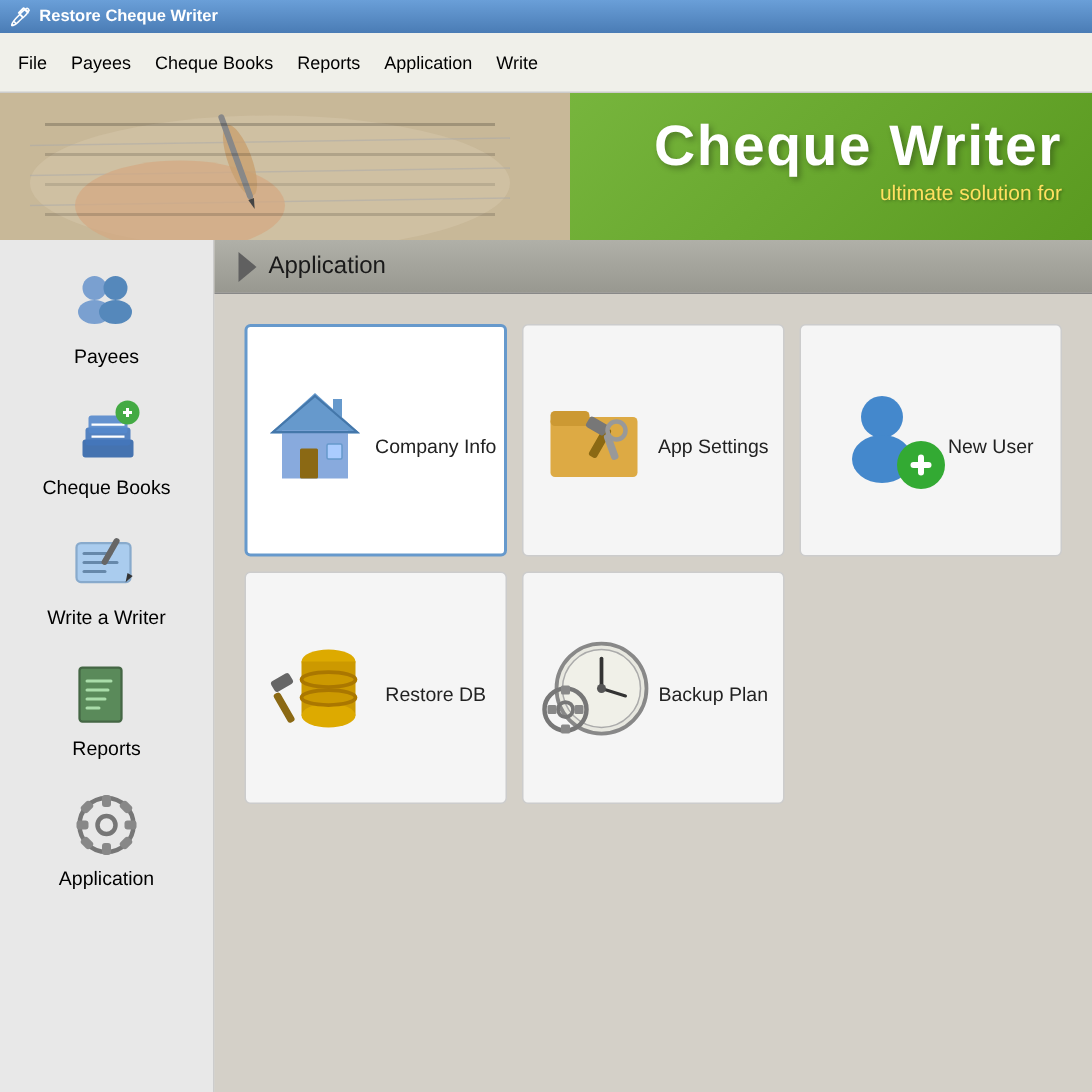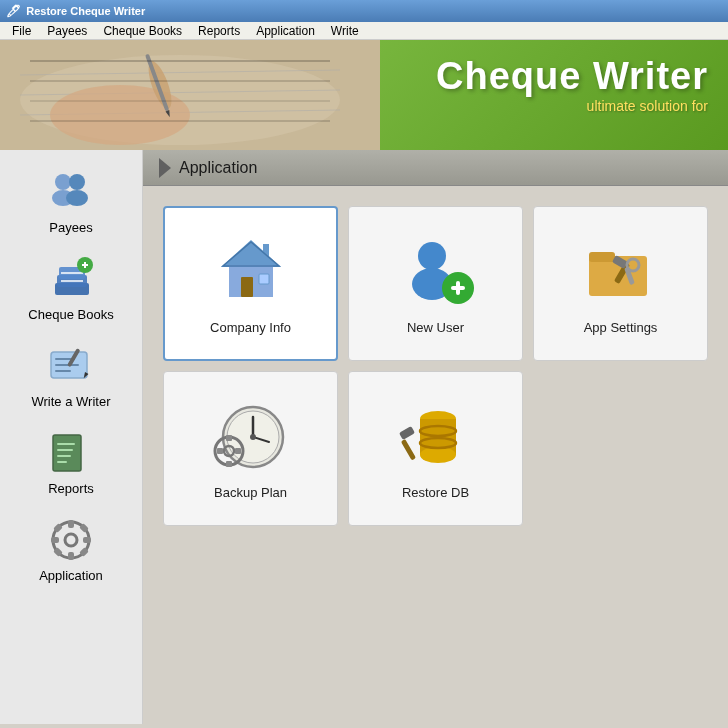--- a/index.html
+++ b/index.html
@@ -14,36 +14,36 @@
       padding: 0 6px;
       color: white;
       font-size: 11px;
       font-weight: bold;
     }
     #titlebar-icon { margin-right: 5px; font-size: 12px; }
 
     
     #menubar {
       background: #f0f0ea;
-      height: 18px;
+      height: 40px;
       display: flex;
       align-items: center;
       padding: 0 4px;
       border-bottom: 1px solid #ccc;
     }
     .menu-item {
       padding: 2px 8px;
       font-size: 12px;
       cursor: pointer;
       color: #000;
     }
 
     
     #header {
-      height: 110px;
+      height: 98px;
       background: linear-gradient(135deg, #b8d4a0 0%, #7ab840 40%, #5a9a20 100%);
       position: relative;
       overflow: hidden;
     }
     #header-photo {
       position: absolute;
       left: 0; top: 0;
       width: 380px; height: 110px;
       background: linear-gradient(to right, #d4c4a8, #c8b898, #e8d8c0);
       overflow: hidden;
@@ -144,21 +144,21 @@
       display: grid;
       grid-template-columns: repeat(3, 175px);
       grid-template-rows: repeat(2, 155px);
       gap: 10px;
     }
     .grid-item {
       background: #f5f5f5;
       border: 1px solid #ccc;
       border-radius: 4px;
       display: flex;
-      flex-direction: column;
+      flex-direction: row;
       align-items: center;
       justify-content: center;
       cursor: pointer;
       transition: background 0.15s;
     }
     .grid-item.selected { background: #fff; border: 2px solid #6699cc; }
     .grid-item-label {
       font-size: 13px;
       color: #222;
       margin-top: 8px;
@@ -323,46 +323,64 @@
             <polygon points="40,10 68,34 12,34" fill="none" stroke="#4477aa" stroke-width="1.5"></polygon>
           </svg>
         </div>
         <span class="grid-item-label">Company Info</span>
       </div>
 
       <div class="grid-item">
         <div class="grid-icon">
           <svg width="80" height="80" viewBox="0 0 80 80">
 
+            <rect x="8" y="24" width="58" height="40" rx="3" fill="#ddaa44"></rect>
+            <rect x="8" y="20" width="26" height="10" rx="3" fill="#cc9933"></rect>
+
+            <rect x="38" y="30" width="6" height="22" rx="2" fill="#8b6914" transform="rotate(30,41,41)"></rect>
+            <rect x="32" y="26" width="14" height="8" rx="2" fill="#777" transform="rotate(30,39,30)"></rect>
+
+            <rect x="46" y="35" width="5" height="18" rx="2" fill="#999" transform="rotate(-20,48,44)"></rect>
+            <circle cx="52" cy="33" r="6" fill="none" stroke="#999" stroke-width="3"></circle>
+          </svg>
+        </div>
+        <span class="grid-item-label">App Settings</span>
+      </div>
+
+      <div class="grid-item">
+        <div class="grid-icon">
+          <svg width="80" height="80" viewBox="0 0 80 80">
+
             <circle cx="36" cy="24" r="14" fill="#4488cc"></circle>
             <ellipse cx="36" cy="52" rx="20" ry="16" fill="#4488cc"></ellipse>
 
             <circle cx="62" cy="56" r="16" fill="#33aa33"></circle>
             <rect x="55" y="54" width="14" height="4" rx="2" fill="white"></rect>
             <rect x="60" y="49" width="4" height="14" rx="2" fill="white"></rect>
           </svg>
         </div>
         <span class="grid-item-label">New User</span>
       </div>
 
       <div class="grid-item">
         <div class="grid-icon">
           <svg width="80" height="80" viewBox="0 0 80 80">
 
-            <rect x="8" y="24" width="58" height="40" rx="3" fill="#ddaa44"></rect>
-            <rect x="8" y="20" width="26" height="10" rx="3" fill="#cc9933"></rect>
-
-            <rect x="38" y="30" width="6" height="22" rx="2" fill="#8b6914" transform="rotate(30,41,41)"></rect>
-            <rect x="32" y="26" width="14" height="8" rx="2" fill="#777" transform="rotate(30,39,30)"></rect>
-
-            <rect x="46" y="35" width="5" height="18" rx="2" fill="#999" transform="rotate(-20,48,44)"></rect>
-            <circle cx="52" cy="33" r="6" fill="none" stroke="#999" stroke-width="3"></circle>
+            <ellipse cx="42" cy="22" rx="18" ry="8" fill="#ddaa00"></ellipse>
+            <rect x="24" y="22" width="36" height="36" fill="#cc9900"></rect>
+            <ellipse cx="42" cy="58" rx="18" ry="8" fill="#ddaa00"></ellipse>
+
+            <ellipse cx="42" cy="34" rx="18" ry="5" fill="none" stroke="#aa7700" stroke-width="2.5"></ellipse>
+            <ellipse cx="42" cy="46" rx="18" ry="5" fill="none" stroke="#aa7700" stroke-width="2.5"></ellipse>
+
+            <rect x="10" y="42" width="5" height="22" rx="2" fill="#8b6914" transform="rotate(-30,12,53)"></rect>
+            <rect x="4" y="32" width="14" height="8" rx="2" fill="#666" transform="rotate(-30,11,36)"></rect>
           </svg>
         </div>
-        <span class="grid-item-label">App Settings</span>
+        <span class="grid-item-label">Restore DB</span>
       </div>
 
       <div class="grid-item">
         <div class="grid-icon">
           <svg width="80" height="80" viewBox="0 0 80 80">
 
             <circle cx="42" cy="40" r="30" fill="#e8e8e0" stroke="#888" stroke-width="2.5"></circle>
             <circle cx="42" cy="40" r="26" fill="#f0f0e8" stroke="#aaa" stroke-width="1"></circle>
 
             <line x1="42" y1="40" x2="42" y2="20" stroke="#333" stroke-width="2.5" stroke-linecap="round"></line>
@@ -374,33 +392,15 @@
             <circle cx="18" cy="54" r="5" fill="none" stroke="#777" stroke-width="2.5"></circle>
             <rect x="15" y="38" width="6" height="6" rx="1" fill="#888"></rect>
             <rect x="15" y="64" width="6" height="6" rx="1" fill="#888"></rect>
             <rect x="6" y="51" width="6" height="6" rx="1" fill="#888"></rect>
             <rect x="24" y="51" width="6" height="6" rx="1" fill="#888"></rect>
           </svg>
         </div>
         <span class="grid-item-label">Backup Plan</span>
       </div>
 
-      <div class="grid-item">
-        <div class="grid-icon">
-          <svg width="80" height="80" viewBox="0 0 80 80">
-
-            <ellipse cx="42" cy="22" rx="18" ry="8" fill="#ddaa00"></ellipse>
-            <rect x="24" y="22" width="36" height="36" fill="#cc9900"></rect>
-            <ellipse cx="42" cy="58" rx="18" ry="8" fill="#ddaa00"></ellipse>
-
-            <ellipse cx="42" cy="34" rx="18" ry="5" fill="none" stroke="#aa7700" stroke-width="2.5"></ellipse>
-            <ellipse cx="42" cy="46" rx="18" ry="5" fill="none" stroke="#aa7700" stroke-width="2.5"></ellipse>
-
-            <rect x="10" y="42" width="5" height="22" rx="2" fill="#8b6914" transform="rotate(-30,12,53)"></rect>
-            <rect x="4" y="32" width="14" height="8" rx="2" fill="#666" transform="rotate(-30,11,36)"></rect>
-          </svg>
-        </div>
-        <span class="grid-item-label">Restore DB</span>
-      </div>
-
     </div>
   </div>
 </div>
 
 </body></html>

